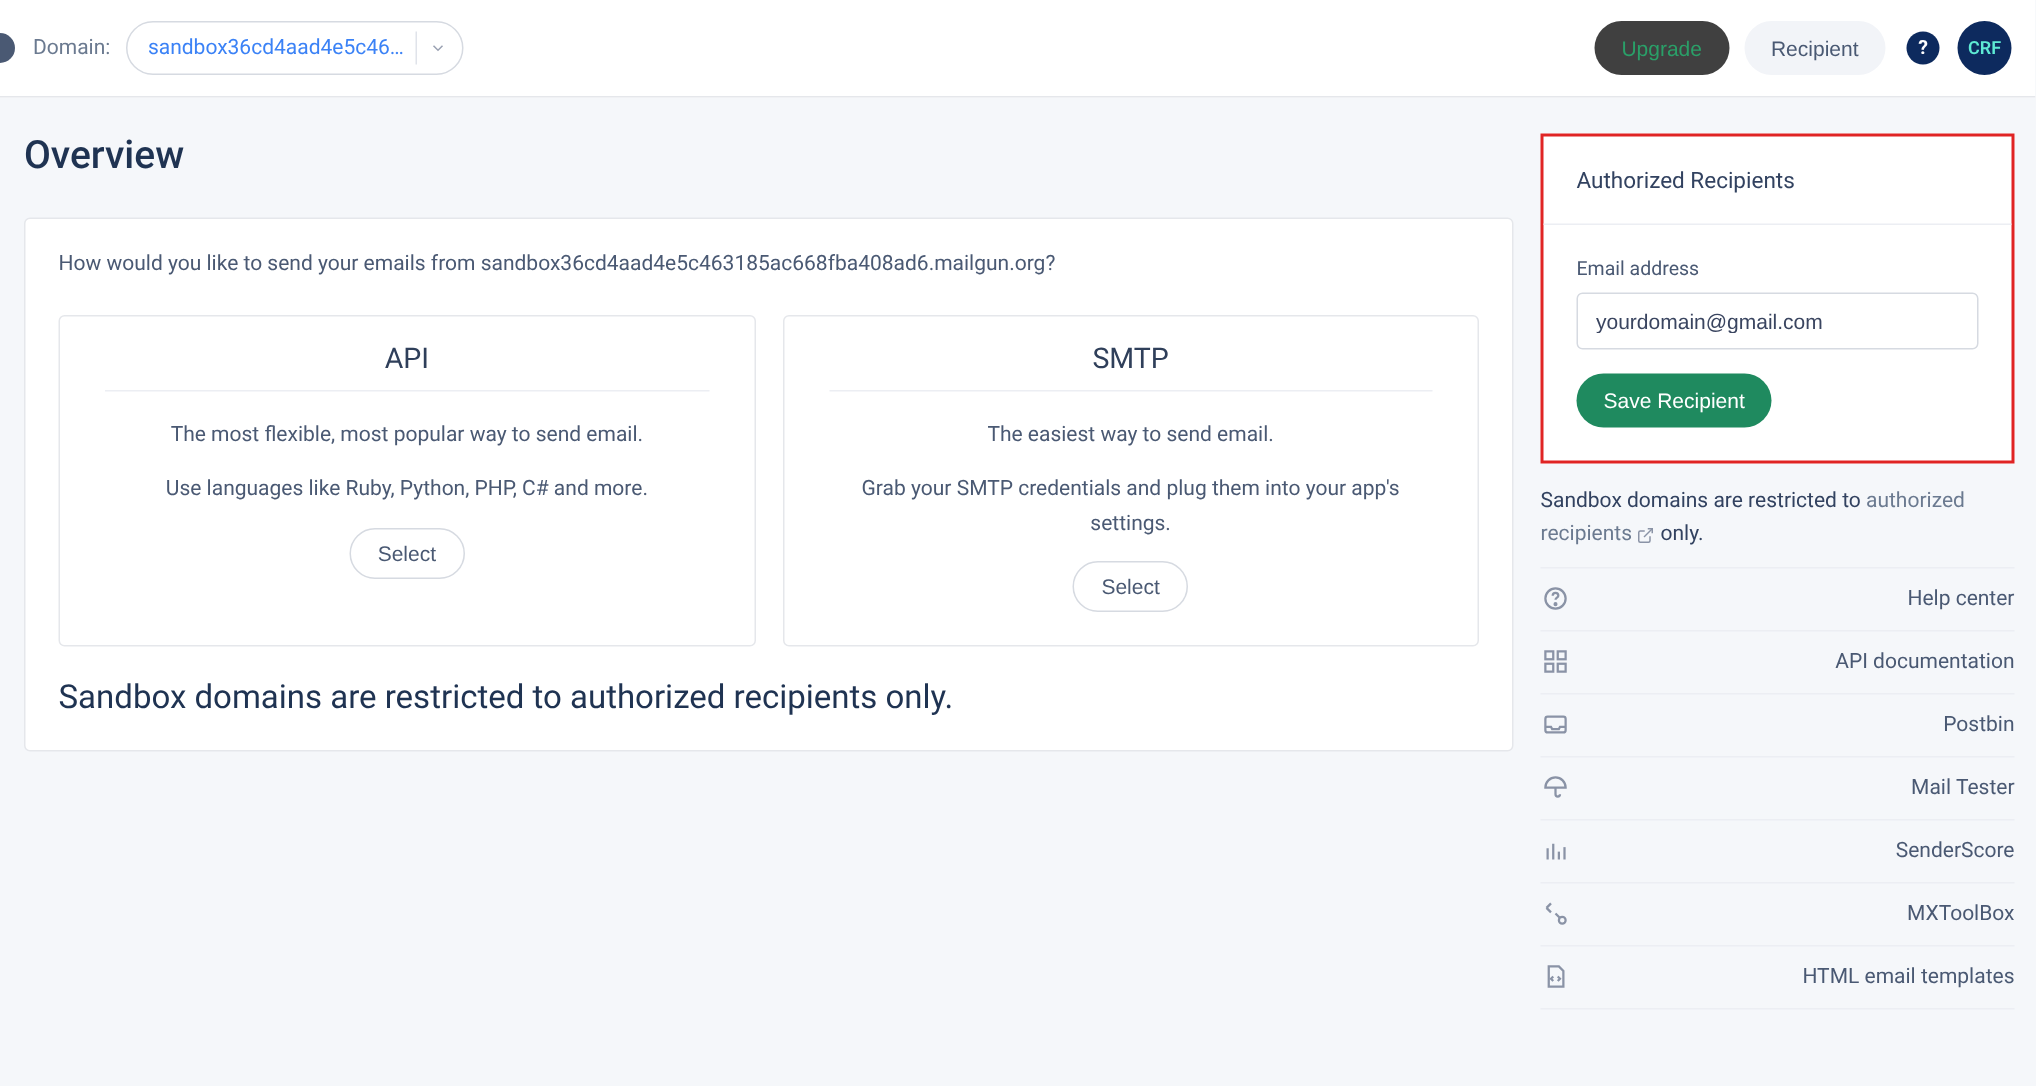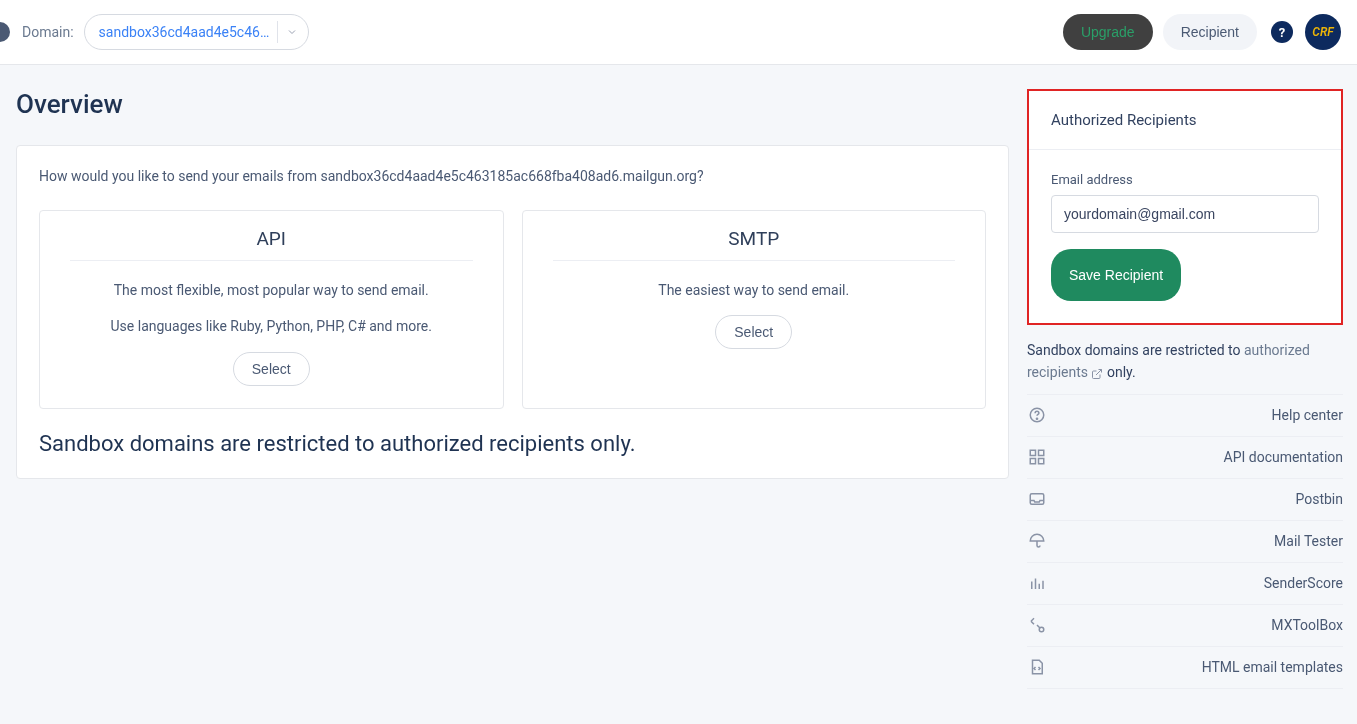--- a/index.html
+++ b/index.html
@@ -47,22 +47,22 @@
   }
   .upgrade { background: #404040; color: #2a9f68; margin-right: 10px; }
   .feedback { background: #f2f4f8; color: #4a5973; margin-right: 14px; }
   .help-circle {
     width: 22px; height: 22px; border-radius: 50%;
     background: #0d2a5e; color: #fff; display:flex; align-items:center; justify-content:center;
     font-size: 13px; font-weight:700; margin-right: 12px; cursor:pointer;
   }
   .avatar {
     width: 36px; height: 36px; border-radius: 50%;
-    background: #0d2a5e; color:#eab308; display:flex; align-items:center; justify-content:center;
-    font-size: 12px; font-weight:600; cursor:pointer;font-style:italic;
+    background: #0d2a5e; color:#5eead4; display:flex; align-items:center; justify-content:center;
+    font-size: 12px; font-weight:600; cursor:pointer;
   }
 
   .page { padding: 24px 16px; display:flex; gap: 18px; align-items: flex-start;}
   .col-main { flex: 0 0 calc(100% - 332px); }
   .col-side { flex: 0 0 316px; }
 
   h1.page-title { font-size: 26px; font-weight:500; color:#1f3352; margin-bottom: 26px; }
 
   .panel {
     background: #fff;
@@ -100,21 +100,21 @@
   .side-panel-highlight { border: 2px solid #e02424; background:#fff; border-radius:0;}
   .side-title { padding: 20px 22px; border-bottom:1px solid #eceef3; color:#324260; font-size:15px;}
   .side-body { padding: 22px; }
   .field-label { color:#4a5973; font-size:13px; margin-bottom:8px; display:block;}
   .text-input {
     display:block; width:100%; height:38px; border:1px solid #d6dae1; border-radius:4px;
     padding: 0 12px; font-size:14px; color:#3a4560; margin-bottom: 16px;
   }
   .primary-btn {
     display:inline-flex; align-items:center; justify-content:center;
-    height: 52px; padding: 0 18px; border-radius: 20px; border:none;
+    height: 36px; padding: 0 18px; border-radius: 20px; border:none;
     background:#1f8a5f; color:#fff; font-size:14px; cursor:pointer;
   }
 
   .link-note { margin-top: 14px; color:#324260; line-height:1.6;}
   .link-note a { color:#6b7a90; text-decoration:none; }
   .ext-icon { display:inline-block; vertical-align:middle; width:12px; height:12px; color:#8a93a6;}
 
   .resource-list { margin-top: 10px; border-top:1px solid #eceef3;}
   .resource-item {
     display:flex; align-items:center; gap:14px;
@@ -153,20 +153,21 @@
         <div class="cards-row">
           <div class="method-card">
             <h2>API</h2>
             <p>The most flexible, most popular way to send email.</p>
             <p>Use languages like Ruby, Python, PHP, C# and more.</p>
             <button class="mini-btn">Select</button>
           </div>
           <div class="method-card">
             <h2>SMTP</h2>
             <p>The easiest way to send email.</p>
+            <p>Grab your SMTP credentials and plug them into your app's settings.</p>
             <button class="mini-btn">Select</button>
           </div>
         </div>
       </div>
       <div class="restrict-note">Sandbox domains are restricted to authorized recipients only.</div>
     </div>
   </div>
 
   <div class="col-side">
     <div class="side-panel-highlight">

